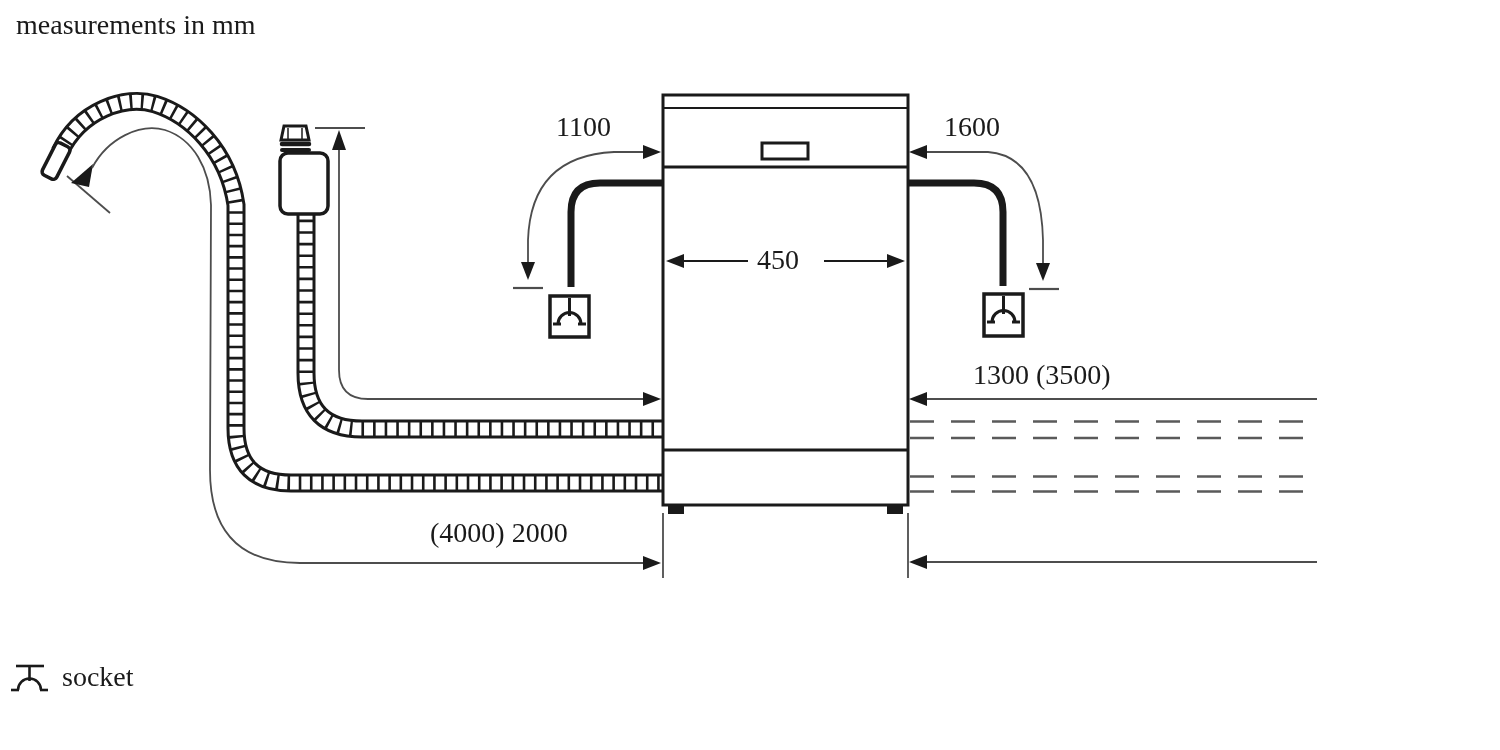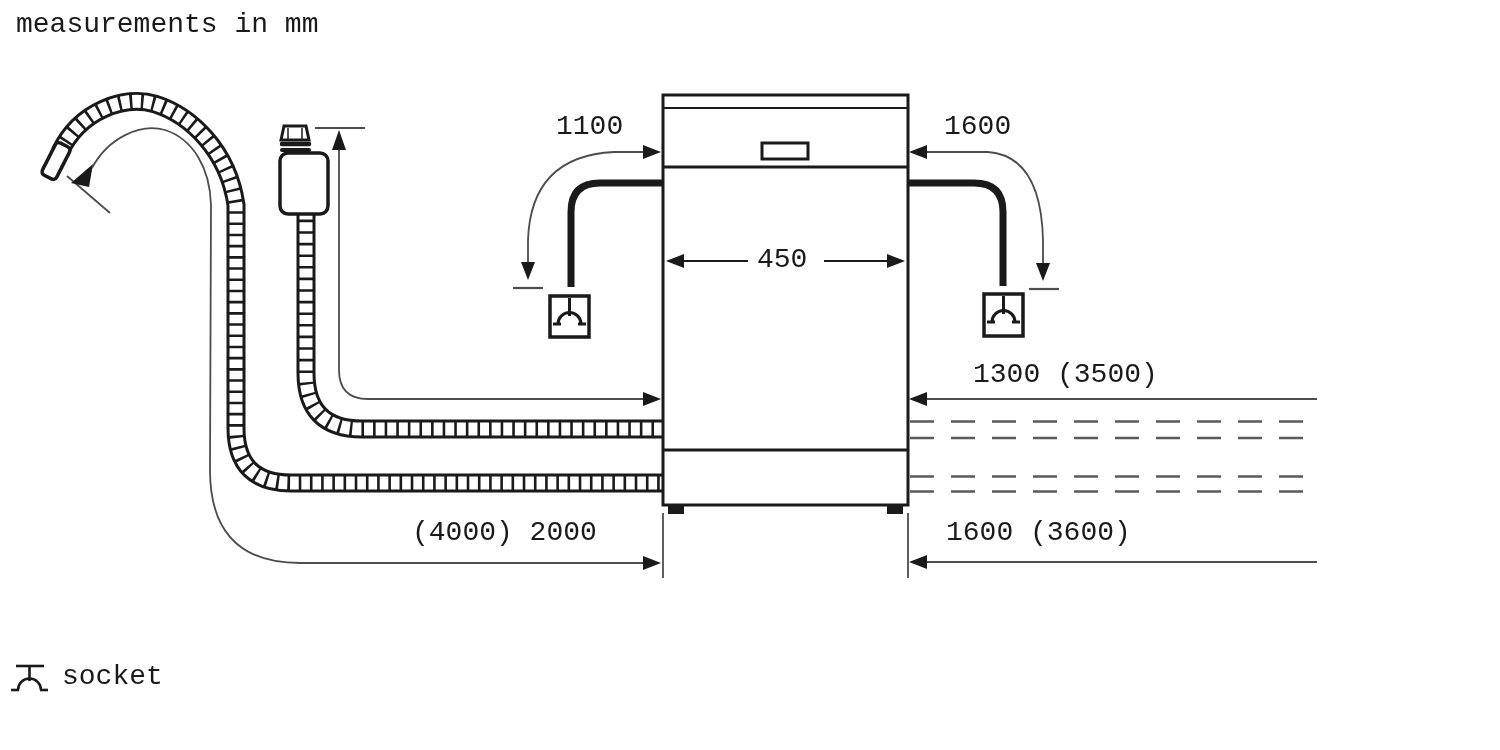--- a/index.html
+++ b/index.html
@@ -1,18 +1,18 @@
 <!DOCTYPE html>
 <html><head>
 <meta charset="utf-8">
 <style>
   html,body{margin:0;padding:0;background:#fff;}
   #stage{
     position:relative;width:1500px;height:750px;background:#ffffff;
-    font-family:Liberation Mono, monospace;color:#1a1a1a;overflow:hidden;
+    font-family:Liberation Serif, serif;color:#1a1a1a;overflow:hidden;
   }
   #artwork{position:absolute;left:0;top:0;}
   .lbl{
     position:absolute;font-size:28px;line-height:1.1;color:#1a1a1a;
     white-space:nowrap;user-select:none;
   }
   .title{font-size:28px;}
 </style>
 </head>
 <body>
@@ -141,20 +141,19 @@
 
   <div class="lbl" style="left:556px;top:112px;">1100</div>
 
   <div class="lbl" style="left:944px;top:112px;">1600</div>
 
   <div class="lbl" style="left:757px;top:245px;">450</div>
 
 
   <div class="lbl" style="left:942px;top:360px;margin-left:31px;">1300 (3500)</div>
 
-  <div class="lbl" style="left:412px;top:518px;">(4000) 2000</div>
+  <div class="lbl" style="left:430px;top:518px;">(4000) 2000</div>
 
-  <div class="lbl" style="left:946px;top:518px;">1600 (3600)</div>
 
   <div class="lbl" style="left:62px;top:662px;">socket</div>
 
 
 </div>
 
 </body></html>

